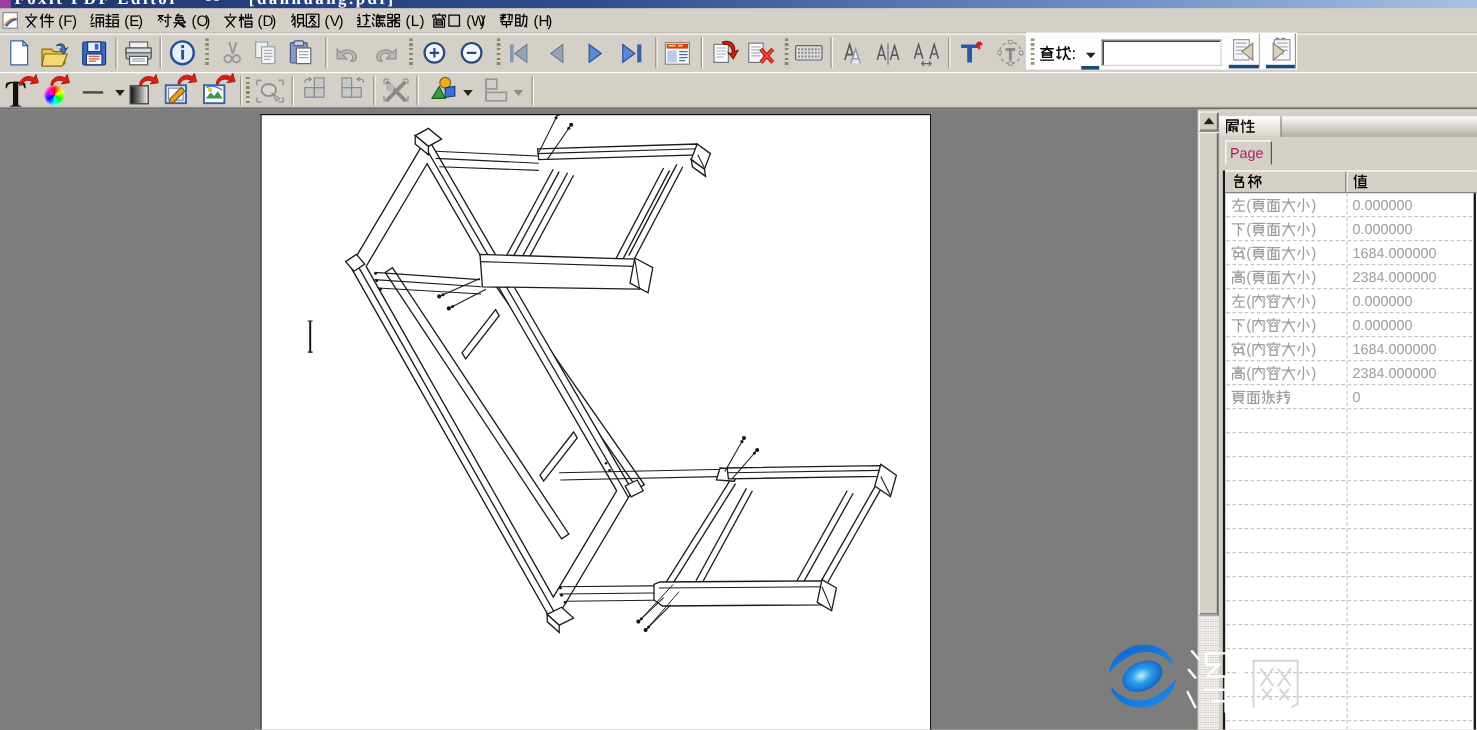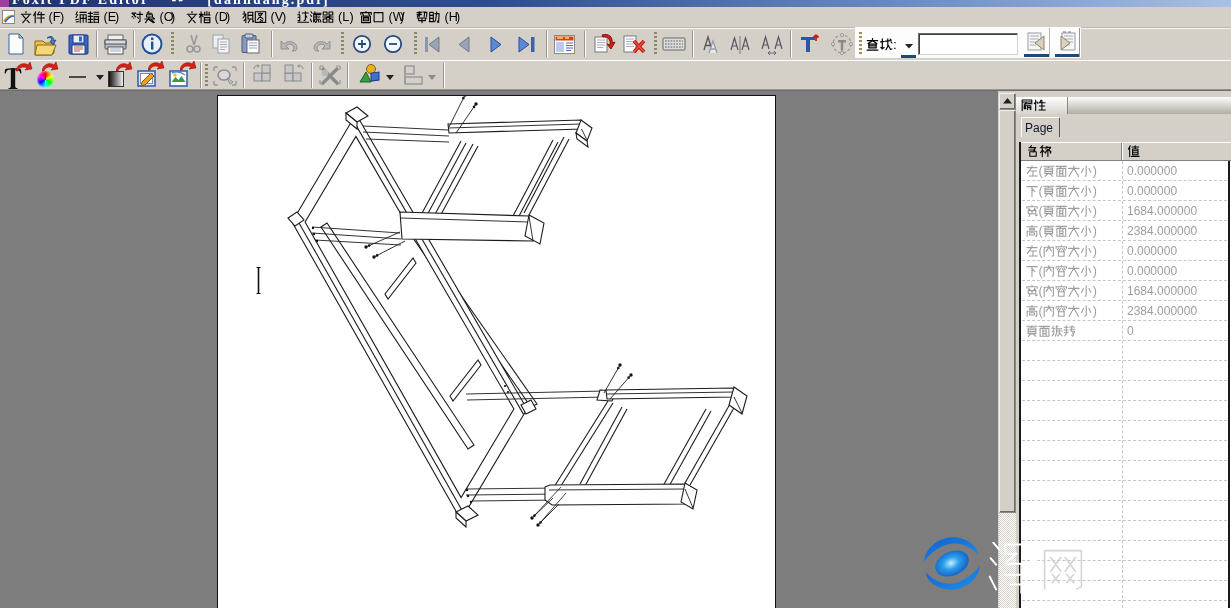--- a/index.html
+++ b/index.html
@@ -433,21 +433,21 @@
 <div class="abs" style="left:999px;top:110px;width:17px;height:403px;background:#d4d0c8;border:1px solid #8a8a8a;border-top-color:#f4f2ee;border-left-color:#f4f2ee;box-shadow:inset -1px -1px 0 #6b6b6b"></div>
 <div class="abs" style="left:1016px;top:91px;width:215px;height:517px;background:#d4d0c8"></div>
 <div class="abs" style="left:1016px;top:97px;width:215px;height:17px;background:linear-gradient(180deg,#fcfbf9,#b2aea6)"></div>
 <div class="abs" style="left:1016px;top:97px;width:52px;height:17px;background:linear-gradient(180deg,#ffffff,#d8d4cc);border-right:1px solid #8a8680"></div>
 <svg style="position:absolute;left:1021.0px;top:99.0px;" width="27" height="16">
     <path d="M1.2 1.0L10.8 1.0M1.2 1.0L1.2 11.6M1.2 3.0L10.8 3.0M10.8 1.0L10.8 5.0M3.0 5.0L9.6 4.6M5.4 3.2L3.2 6.8M3.2 6.8L9.8 6.8M9.8 6.8L9.8 10.6M3.2 6.8L3.2 9.8M3.2 9.8L5.0 9.6M4.4 7.0L4.4 9.6M6.6 6.8L6.6 10.8M6.6 8.4L9.8 8.4M8.8 9.8L9.8 10.6" stroke="#000" stroke-width="1.09" fill="none" stroke-linecap="round"></path>
     <path d="M14.7 1.0L14.7 11.6M13.3 4.6L14.3 3.2M16.1 3.0L16.9 4.4M19.9 1.2L18.7 3.8M17.9 3.8L24.1 3.8M20.9 1.4L20.9 11.0M18.3 7.0L23.7 7.0M17.9 11.0L24.3 11.0" stroke="#000" stroke-width="1.09" fill="none" stroke-linecap="round"></path>
   </svg>
 <div class="abs" style="left:1021px;top:117px;width:38px;height:20px;background:#d4d0c8;border-left:1px solid #fff;border-top:1px solid #fff"></div>
 <div class="abs" style="left:1059px;top:118px;width:1px;height:19px;background:#555"></div>
-<div class="abs" style="left:1025px;top:121px;font-size:12px;color:#0f172a">Page</div>
+<div class="abs" style="left:1025px;top:121px;font-size:12px;color:#be185d">Page</div>
 <div class="abs" style="left:1019px;top:142px;width:212px;height:466px;background:#fff;border-left:2px solid #1a1a1a"></div>
 <div class="abs" style="left:1228px;top:142px;width:2px;height:466px;background:#1a1a1a"></div>
 <div class="abs" style="left:1021px;top:142px;width:210px;height:19px;background:#d4d0c8;border-top:1px solid #fff;border-bottom:1px solid #808080"></div>
 <div class="abs" style="left:1121px;top:143px;width:2px;height:17px;border-left:1px solid #808080;border-right:1px solid #fff"></div>
 <svg style="position:absolute;left:1027.0px;top:145.0px;" width="27" height="16">
     <path d="M4.4 0.6L3.0 2.6M2.0 2.6L8.8 2.6M8.8 2.6L6.6 5.0M1.6 5.0L8.0 5.0M8.0 5.0L6.0 7.2M2.8 6.8L9.2 6.8M2.8 6.8L2.8 11.2M9.2 6.8L9.2 11.2M2.8 11.2L9.2 11.2" stroke="#000" stroke-width="1.09" fill="none" stroke-linecap="round"></path>
     <path d="M15.9 0.6L14.5 2.0M13.3 2.8L17.5 2.8M15.3 2.8L15.3 11.6M15.3 5.0L13.5 7.8M15.5 5.0L17.3 7.2M19.9 1.6L18.7 4.0M18.7 2.4L23.7 2.4M23.7 2.4L22.3 4.4M20.9 4.2L20.9 11.4M20.9 4.2L18.5 7.4M21.1 4.4L24.1 7.0M19.1 6.0L18.7 8.2M23.1 6.0L23.5 8.2" stroke="#000" stroke-width="1.09" fill="none" stroke-linecap="round"></path>
   </svg>
 <svg style="position:absolute;left:1127.0px;top:145.0px;" width="15" height="16">
     <path d="M3.2 0.8L1.4 4.2M2.7 2.6L2.7 11.8M5.0 2.0L11.6 2.0M8.2 0.8L8.2 4.0M5.6 4.0L11.0 4.0M5.6 4.0L5.6 9.8M11.0 4.0L11.0 9.8M5.6 5.8L11.0 5.8M5.6 7.8L11.0 7.8M5.6 9.8L11.0 9.8M4.6 11.4L12.0 11.4" stroke="#000" stroke-width="1.09" fill="none" stroke-linecap="round"></path>

